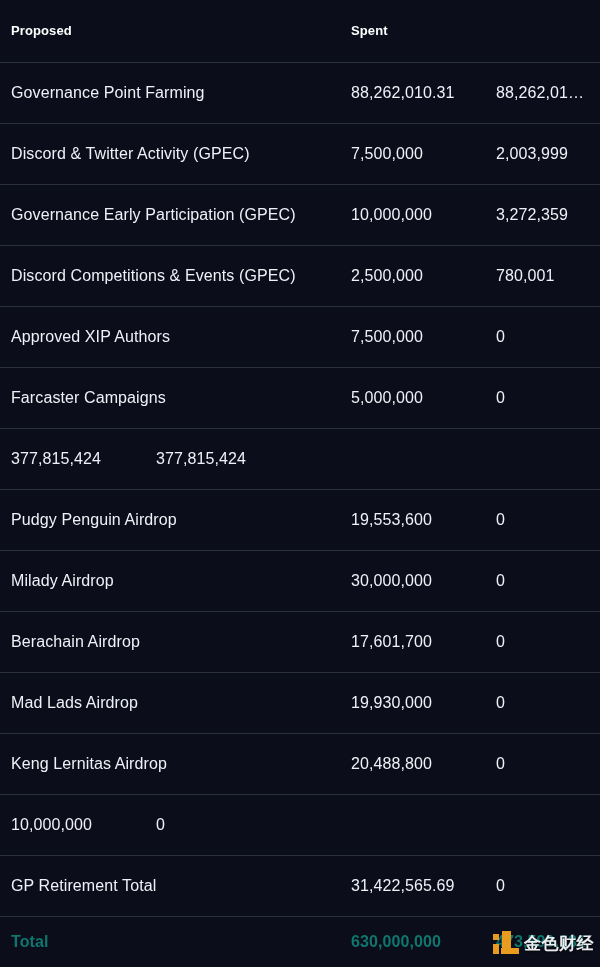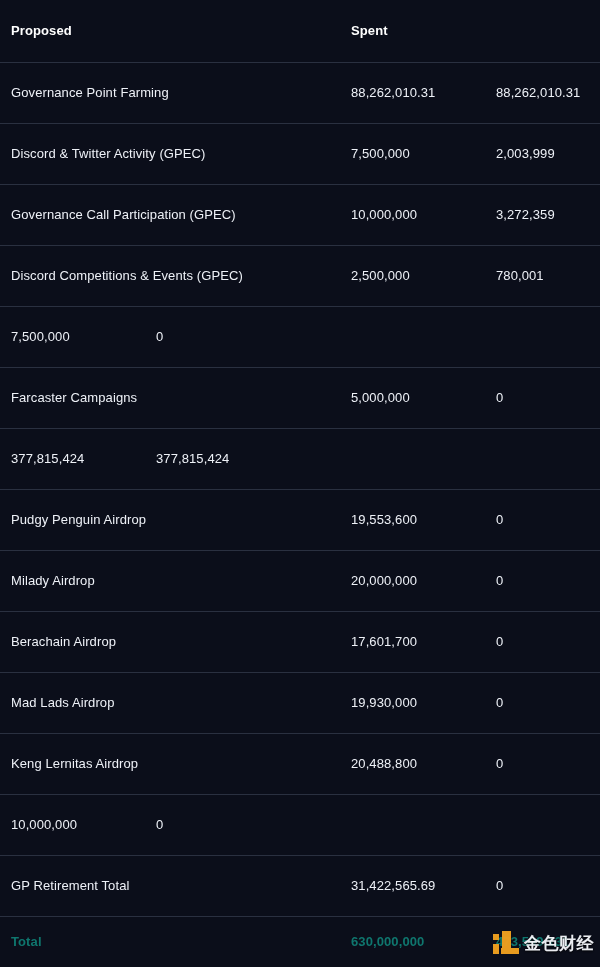--- a/index.html
+++ b/index.html
@@ -41,21 +41,21 @@
     height: 63px;
   }
 
   .row.total-row {
     border-bottom: none;
     flex: 1 1 auto;
     align-items: center;
   }
 
   .cell {
-    font-size: 13px;
+    font-size: 16px;
     line-height: 1.25;
     letter-spacing: 0.1px;
     white-space: nowrap;
     overflow: hidden;
     text-overflow: ellipsis;
   }
 
   .col-proposed {
     flex: 0 0 340px;
     max-width: 340px;
@@ -134,32 +134,33 @@
     <div class="cell col-spent">88,262,010.31</div>
   </div>
 
   <div class="row data-row">
     <div class="cell col-proposed">Discord &amp; Twitter Activity (GPEC)</div>
     <div class="cell col-allocated">7,500,000</div>
     <div class="cell col-spent">2,003,999</div>
   </div>
 
   <div class="row data-row">
-    <div class="cell col-proposed">Governance Call Participation (GPEC)</div>
+    <div class="cell col-proposed">Governance Early Participation (GPEC)</div>
     <div class="cell col-allocated">10,000,000</div>
     <div class="cell col-spent">3,272,359</div>
   </div>
 
   <div class="row data-row">
     <div class="cell col-proposed">Discord Competitions &amp; Events (GPEC)</div>
     <div class="cell col-allocated">2,500,000</div>
     <div class="cell col-spent">780,001</div>
   </div>
 
   <div class="row data-row">
+    <div class="cell col-proposed">Approved XIP Authors</div>
     <div class="cell col-allocated">7,500,000</div>
     <div class="cell col-spent">0</div>
   </div>
 
   <div class="row data-row">
     <div class="cell col-proposed">Farcaster Campaigns</div>
     <div class="cell col-allocated">5,000,000</div>
     <div class="cell col-spent">0</div>
   </div>
 
@@ -169,21 +170,21 @@
   </div>
 
   <div class="row data-row">
     <div class="cell col-proposed">Pudgy Penguin Airdrop</div>
     <div class="cell col-allocated">19,553,600</div>
     <div class="cell col-spent">0</div>
   </div>
 
   <div class="row data-row">
     <div class="cell col-proposed">Milady Airdrop</div>
-    <div class="cell col-allocated">20,000,000</div>
+    <div class="cell col-allocated">30,000,000</div>
     <div class="cell col-spent">0</div>
   </div>
 
   <div class="row data-row">
     <div class="cell col-proposed">Berachain Airdrop</div>
     <div class="cell col-allocated">17,601,700</div>
     <div class="cell col-spent">0</div>
   </div>
 
   <div class="row data-row">

